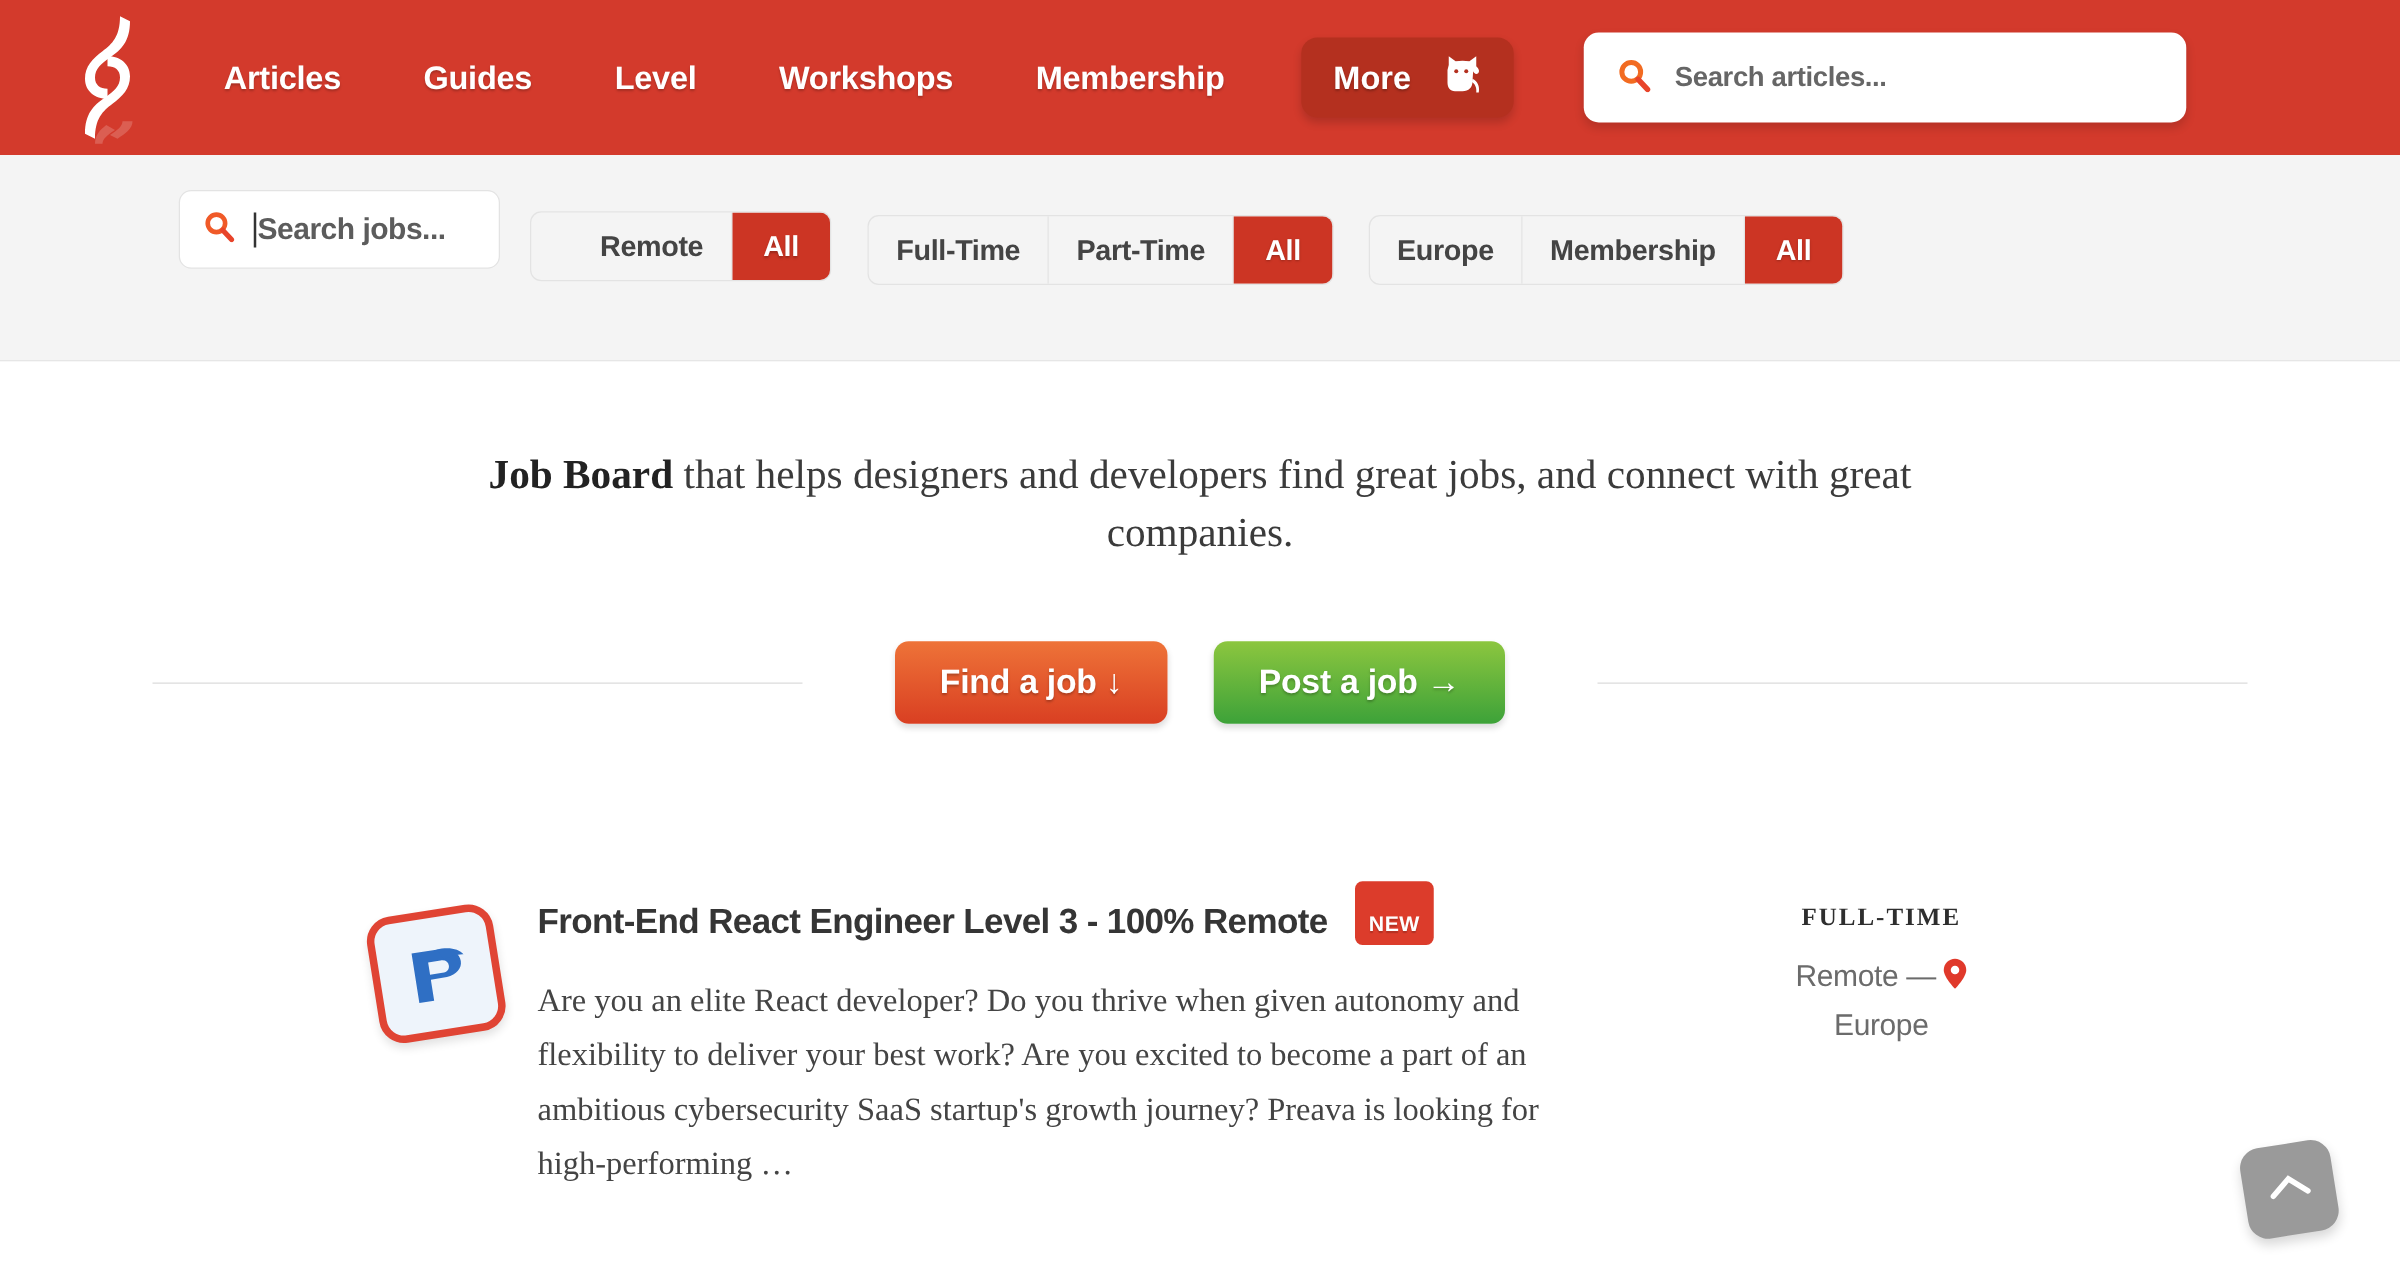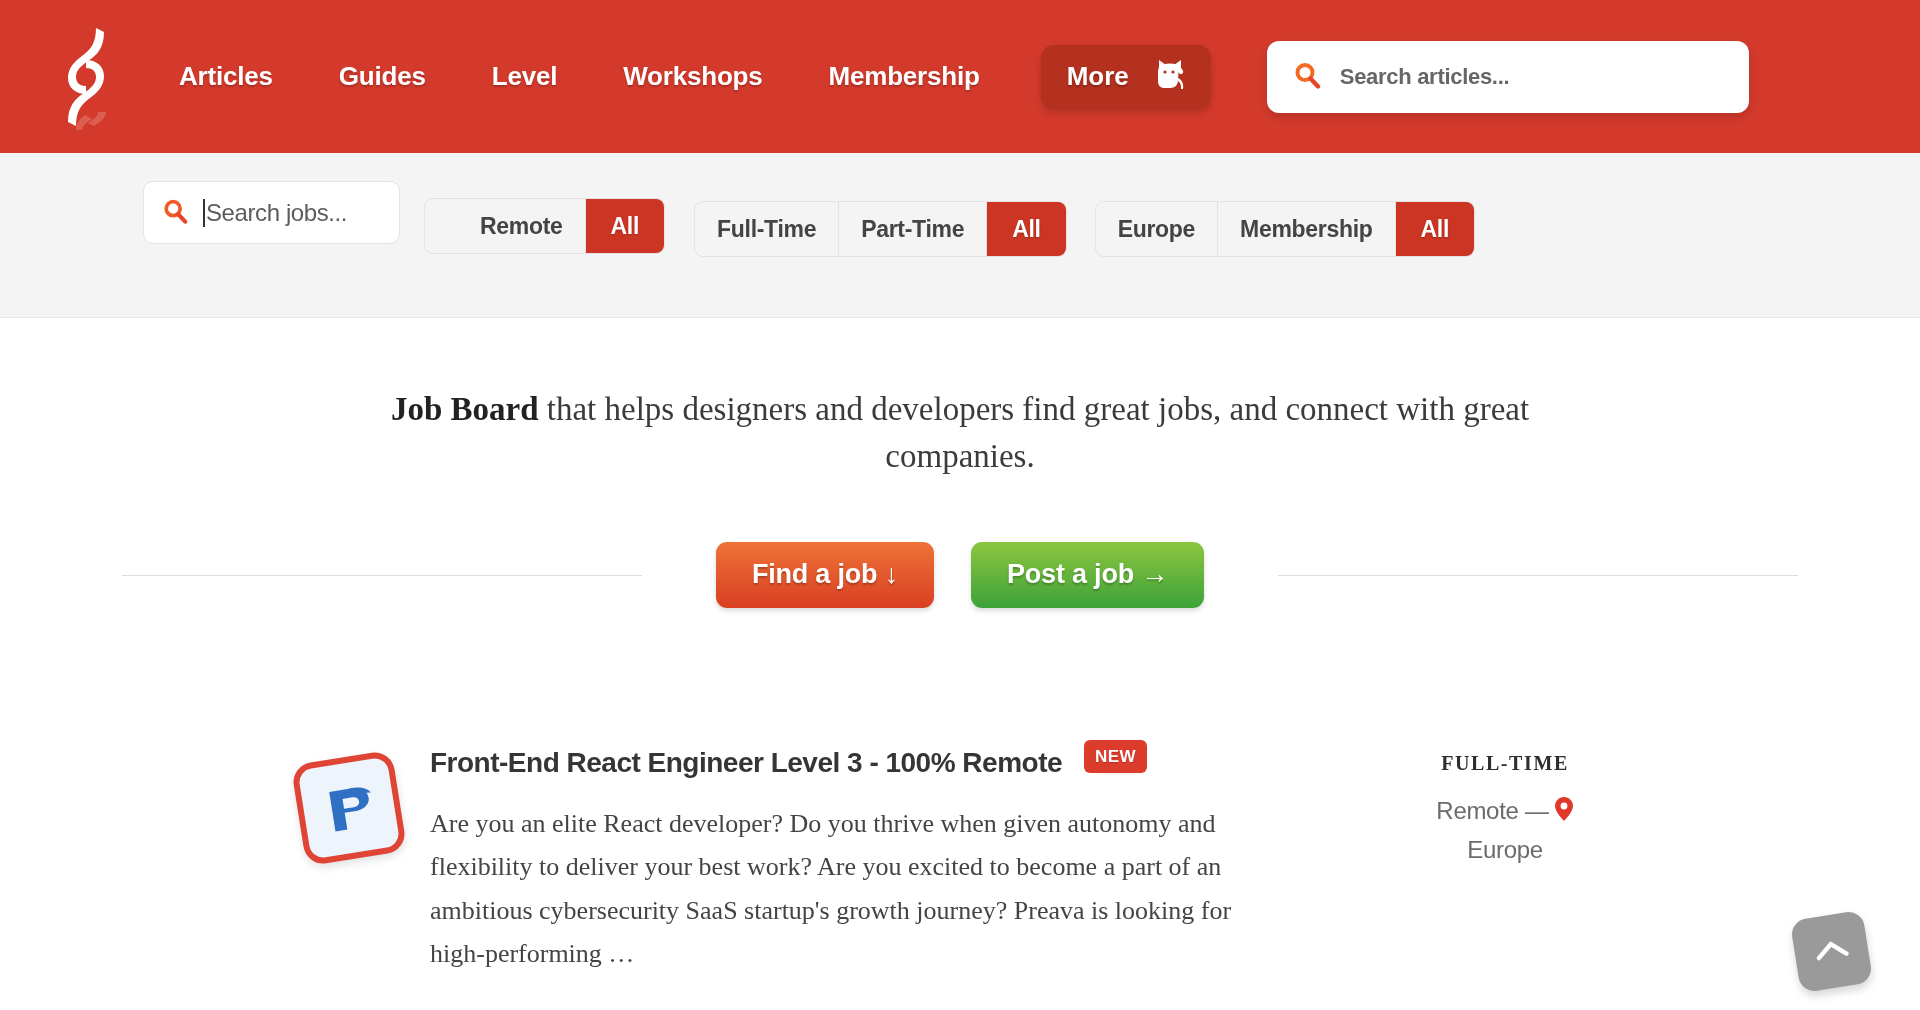--- a/index.html
+++ b/index.html
@@ -8,21 +8,21 @@
     width: 1920px;
     height: 1010px;
     overflow: hidden;
     background: #ffffff;
     font-family: "Liberation Sans", sans-serif;
   }
 
   
   .site-header {
     position: relative;
-    height: 153px;
+    height: 124px;
     background: #d33a2c;
     display: flex;
     align-items: center;
     padding: 0 46px 0 52px;
   }
 
   .logo-wrap {
     width: 76px;
     height: 110px;
     position: relative;
@@ -118,21 +118,21 @@
   }
   .jobs-search .caret {
     width: 2px;
     height: 28px;
     background: #333;
     margin-right: 1px;
   }
   .jobs-search .ph {
     color: #5c5c5c;
     font-size: 24px;
-    font-weight: normal;
+    font-weight: bold;
     letter-spacing: -0.4px;
   }
 
   .fgroup {
     display: flex;
     align-items: stretch;
     height: 56px;
     border: 1px solid #e3e3e3;
     border-radius: 9px;
     background: #f4f4f4;
@@ -264,21 +264,21 @@
     letter-spacing: -0.5px;
     cursor: pointer;
     margin-top: 13px;
   }
   .badge-new {
     background: #dc3c2b;
     color: #ffffff;
     font-size: 17px;
     font-weight: bold;
     letter-spacing: 0.4px;
-    padding: 7px 11px 6px;
+    padding: 25px 11px 6px;
     border-radius: 6px;
     text-shadow: 0 1px 1px rgba(0,0,0,0.2);
   }
 
   .job-desc {
     margin-top: 23px;
     font-family: "Liberation Serif", serif;
     font-size: 26px;
     line-height: 1.67;
     color: #444444;

